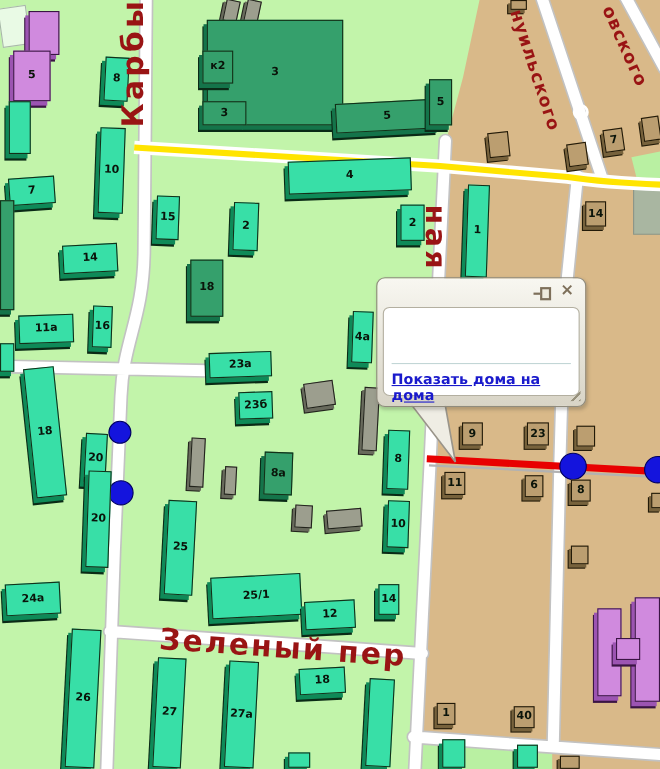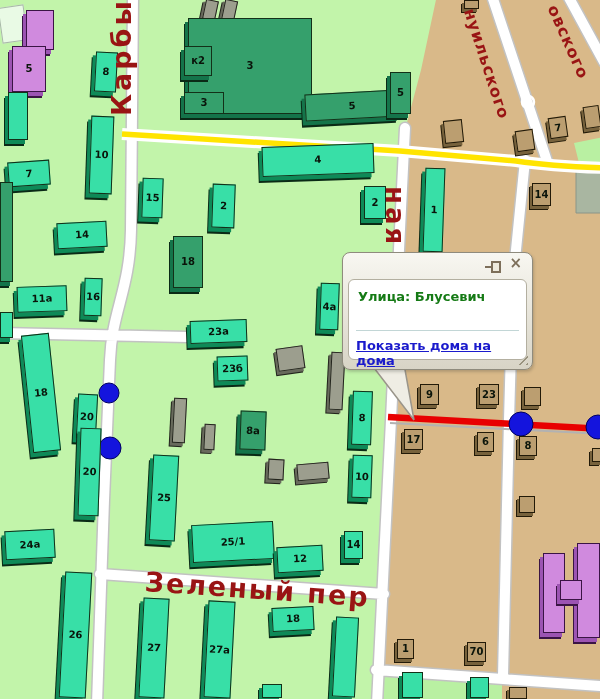--- a/index.html
+++ b/index.html
@@ -206,35 +206,35 @@
         <span class="blabel">14</span>
       </div>
       <div class="b brown" style="left: 420px; top: 384px; width: 19px; height: 21px; transform: rotate(0deg);">
         <span class="blabel">9</span>
       </div>
       <div class="b brown" style="left: 479px; top: 384px; width: 20px; height: 21px; transform: rotate(0deg);">
         <span class="blabel">23</span>
       </div>
       <div class="b brown" style="left: 524px; top: 387px; width: 17px; height: 19px; transform: rotate(0deg);"></div>
       <div class="b brown" style="left: 404px; top: 429px; width: 19px; height: 21px; transform: rotate(0deg);">
-        <span class="blabel">17</span>
+        <span class="blabel">11</span>
       </div>
       <div class="b brown" style="left: 477px; top: 432px; width: 17px; height: 20px; transform: rotate(0deg);">
         <span class="blabel">6</span>
       </div>
       <div class="b brown" style="left: 519px; top: 436px; width: 18px; height: 20px; transform: rotate(0deg);">
         <span class="blabel">8</span>
       </div>
       <div class="b brown" style="left: 519px; top: 496px; width: 16px; height: 17px; transform: rotate(0deg);"></div>
       <div class="b brown" style="left: 592px; top: 448px; width: 10px; height: 14px; transform: rotate(0deg);"></div>
       <div class="b brown" style="left: 397px; top: 639px; width: 17px; height: 20px; transform: rotate(0deg);">
         <span class="blabel">1</span>
       </div>
       <div class="b brown" style="left: 467px; top: 642px; width: 19px; height: 20px; transform: rotate(0deg);">
-        <span class="blabel">70</span>
+        <span class="blabel">40</span>
       </div>
       <div class="b brown" style="left: 509px; top: 687px; width: 18px; height: 12px; transform: rotate(0deg);"></div>
       <div class="b purple" style="left: 543px; top: 553px; width: 22px; height: 80px; transform: rotate(0deg);"></div>
       <div class="b purple" style="left: 577px; top: 543px; width: 23px; height: 95px; transform: rotate(0deg);"></div>
       <div class="b purple" style="left: 560px; top: 580px; width: 22px; height: 20px; transform: rotate(0deg);"></div>
     </div>
   <div id="labels">
       <div class="slabel" style="left: 106px; top: 116px; font-size: 27px; letter-spacing: 3px; transform: rotate(-90deg);">Карбыш</div>
       <div class="slabel" style="left: 410px; top: 186px; font-size: 26px; letter-spacing: 3px; transform: rotate(90deg);">ная</div>
       <div class="slabel" style="left: 146px; top: 566px; font-size: 27px; letter-spacing: 2px; transform: rotate(4deg);">Зеленый пер</div>
@@ -243,20 +243,19 @@
     </div>
 
   <svg class="tailsvg" width="600" height="699">
     <polygon class="tail" points="371,364 404,364 414,420"></polygon>
   </svg>
 
   <div class="balloon">
     <span class="pin"></span>
     <span class="close">×</span>
     <div class="inner">
-      <div class="ptitle">Улица: Блусевич</div>
       <div class="pdiv"></div>
       <a class="plink" href="#">Показать дома на дома</a>
     </div>
     <span class="grip"></span>
   </div>
 
 </div>
 
 </body></html>

